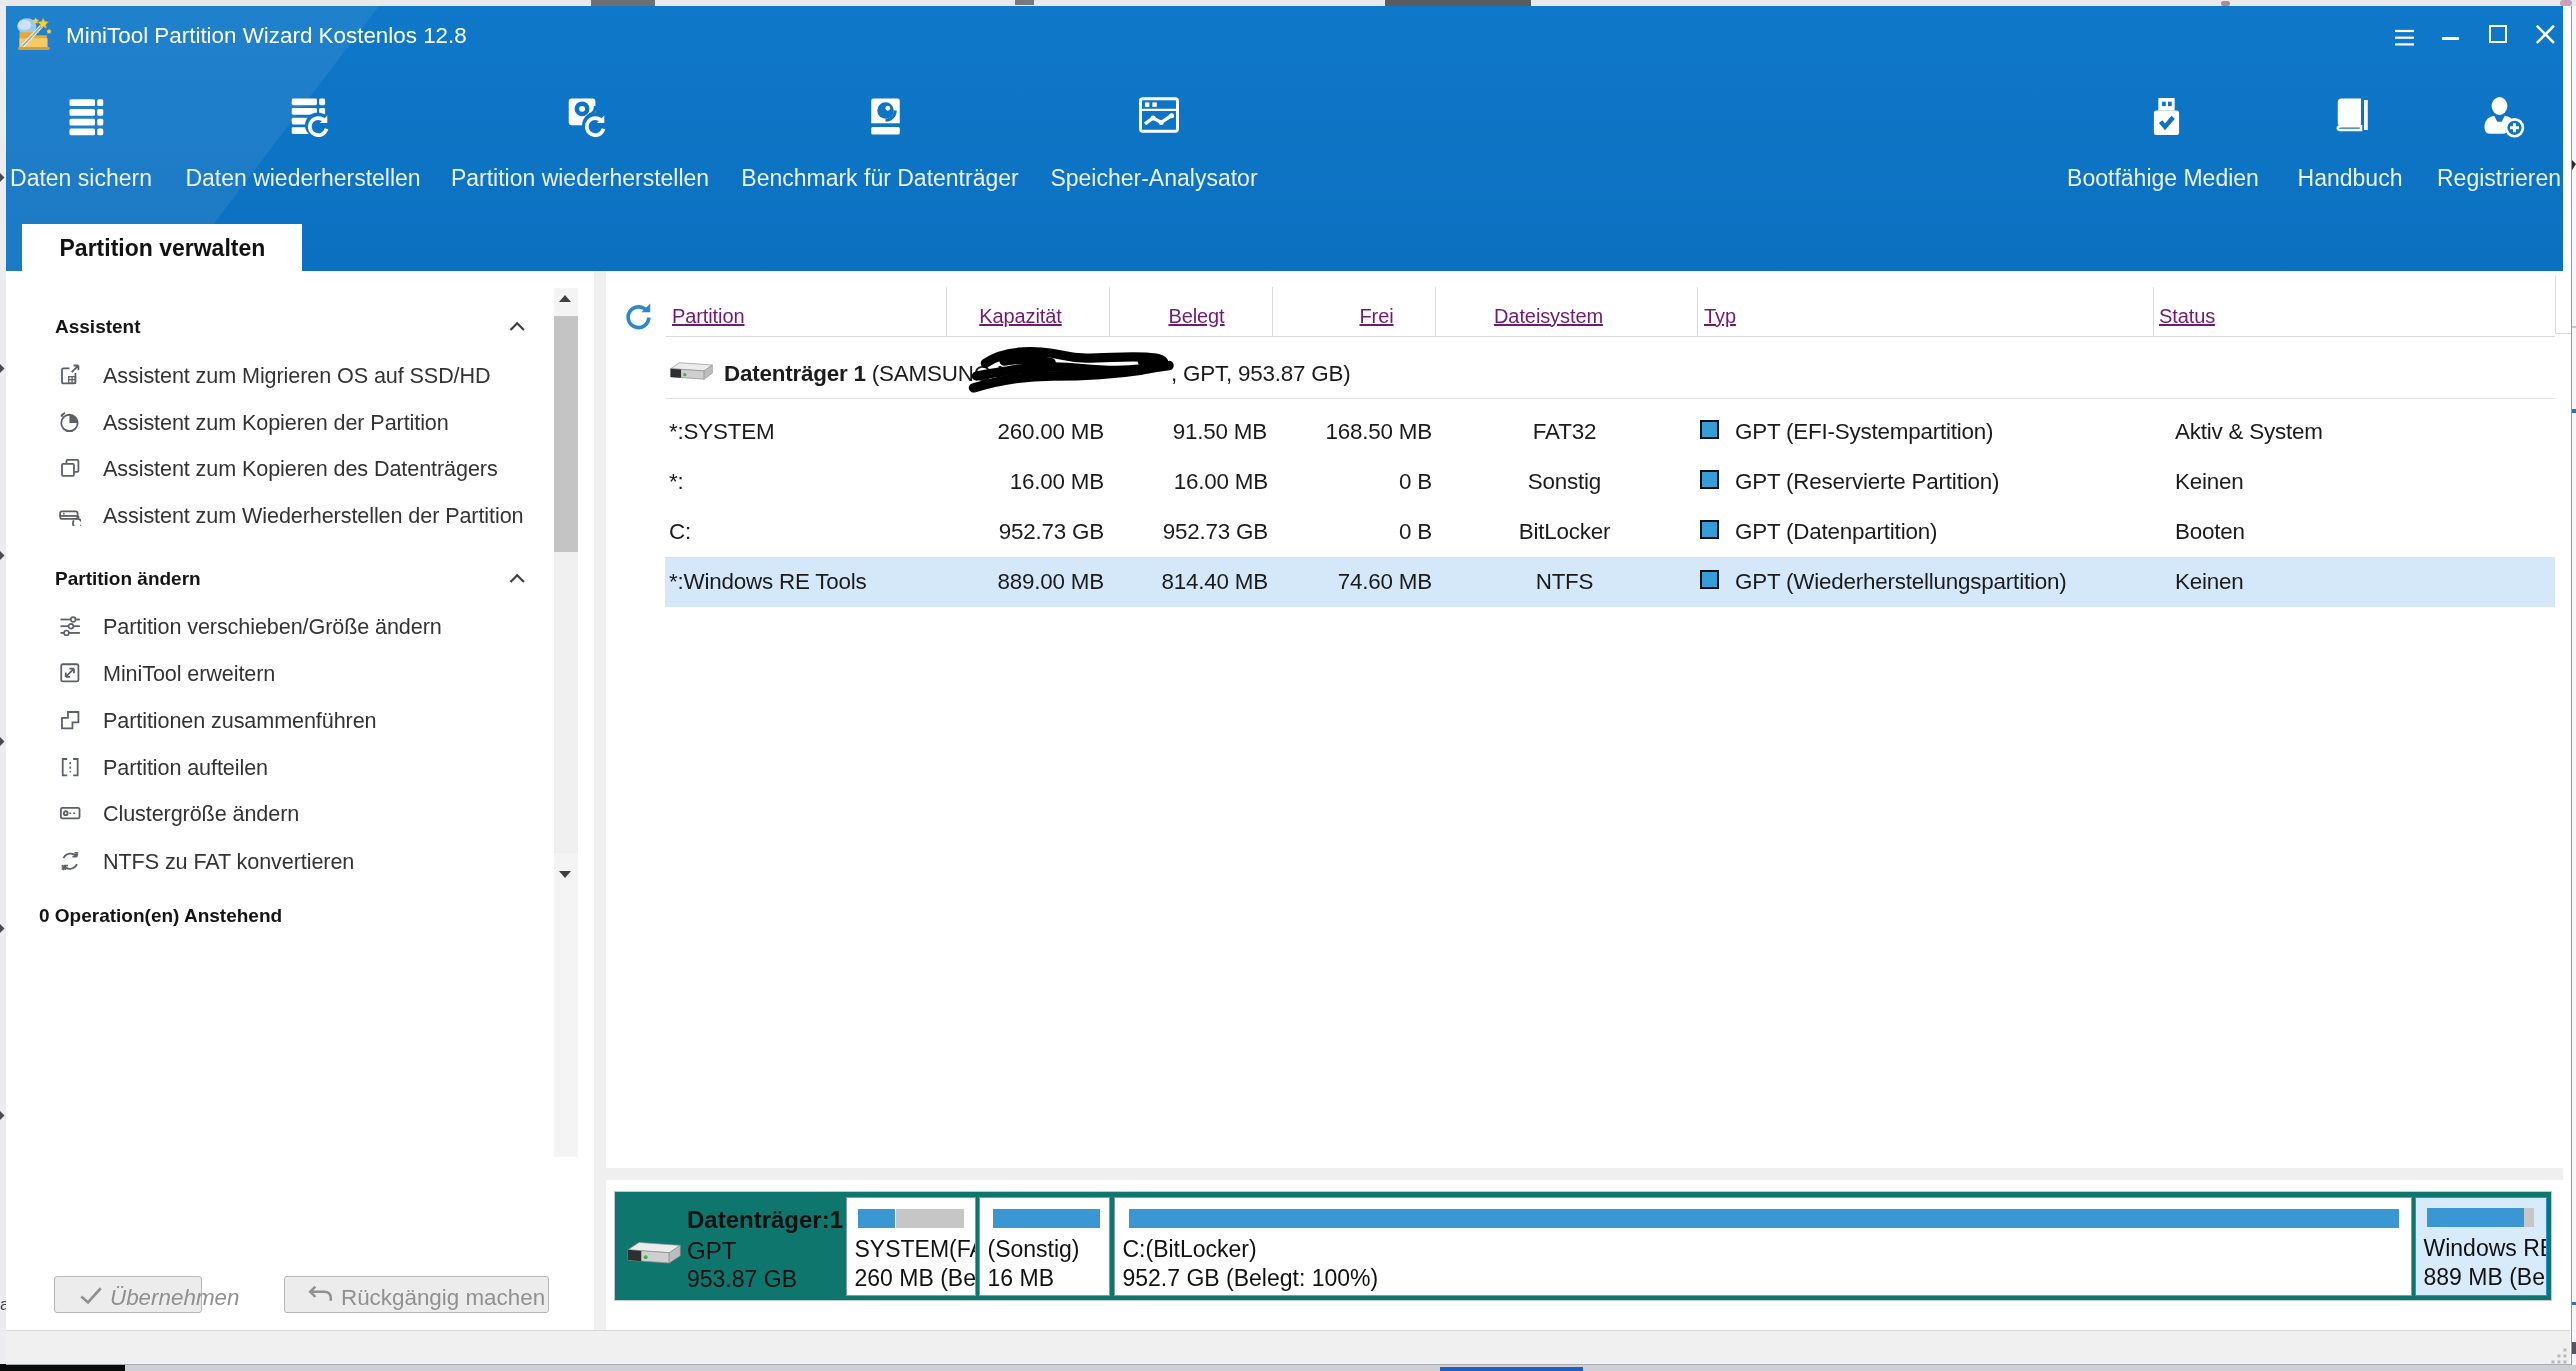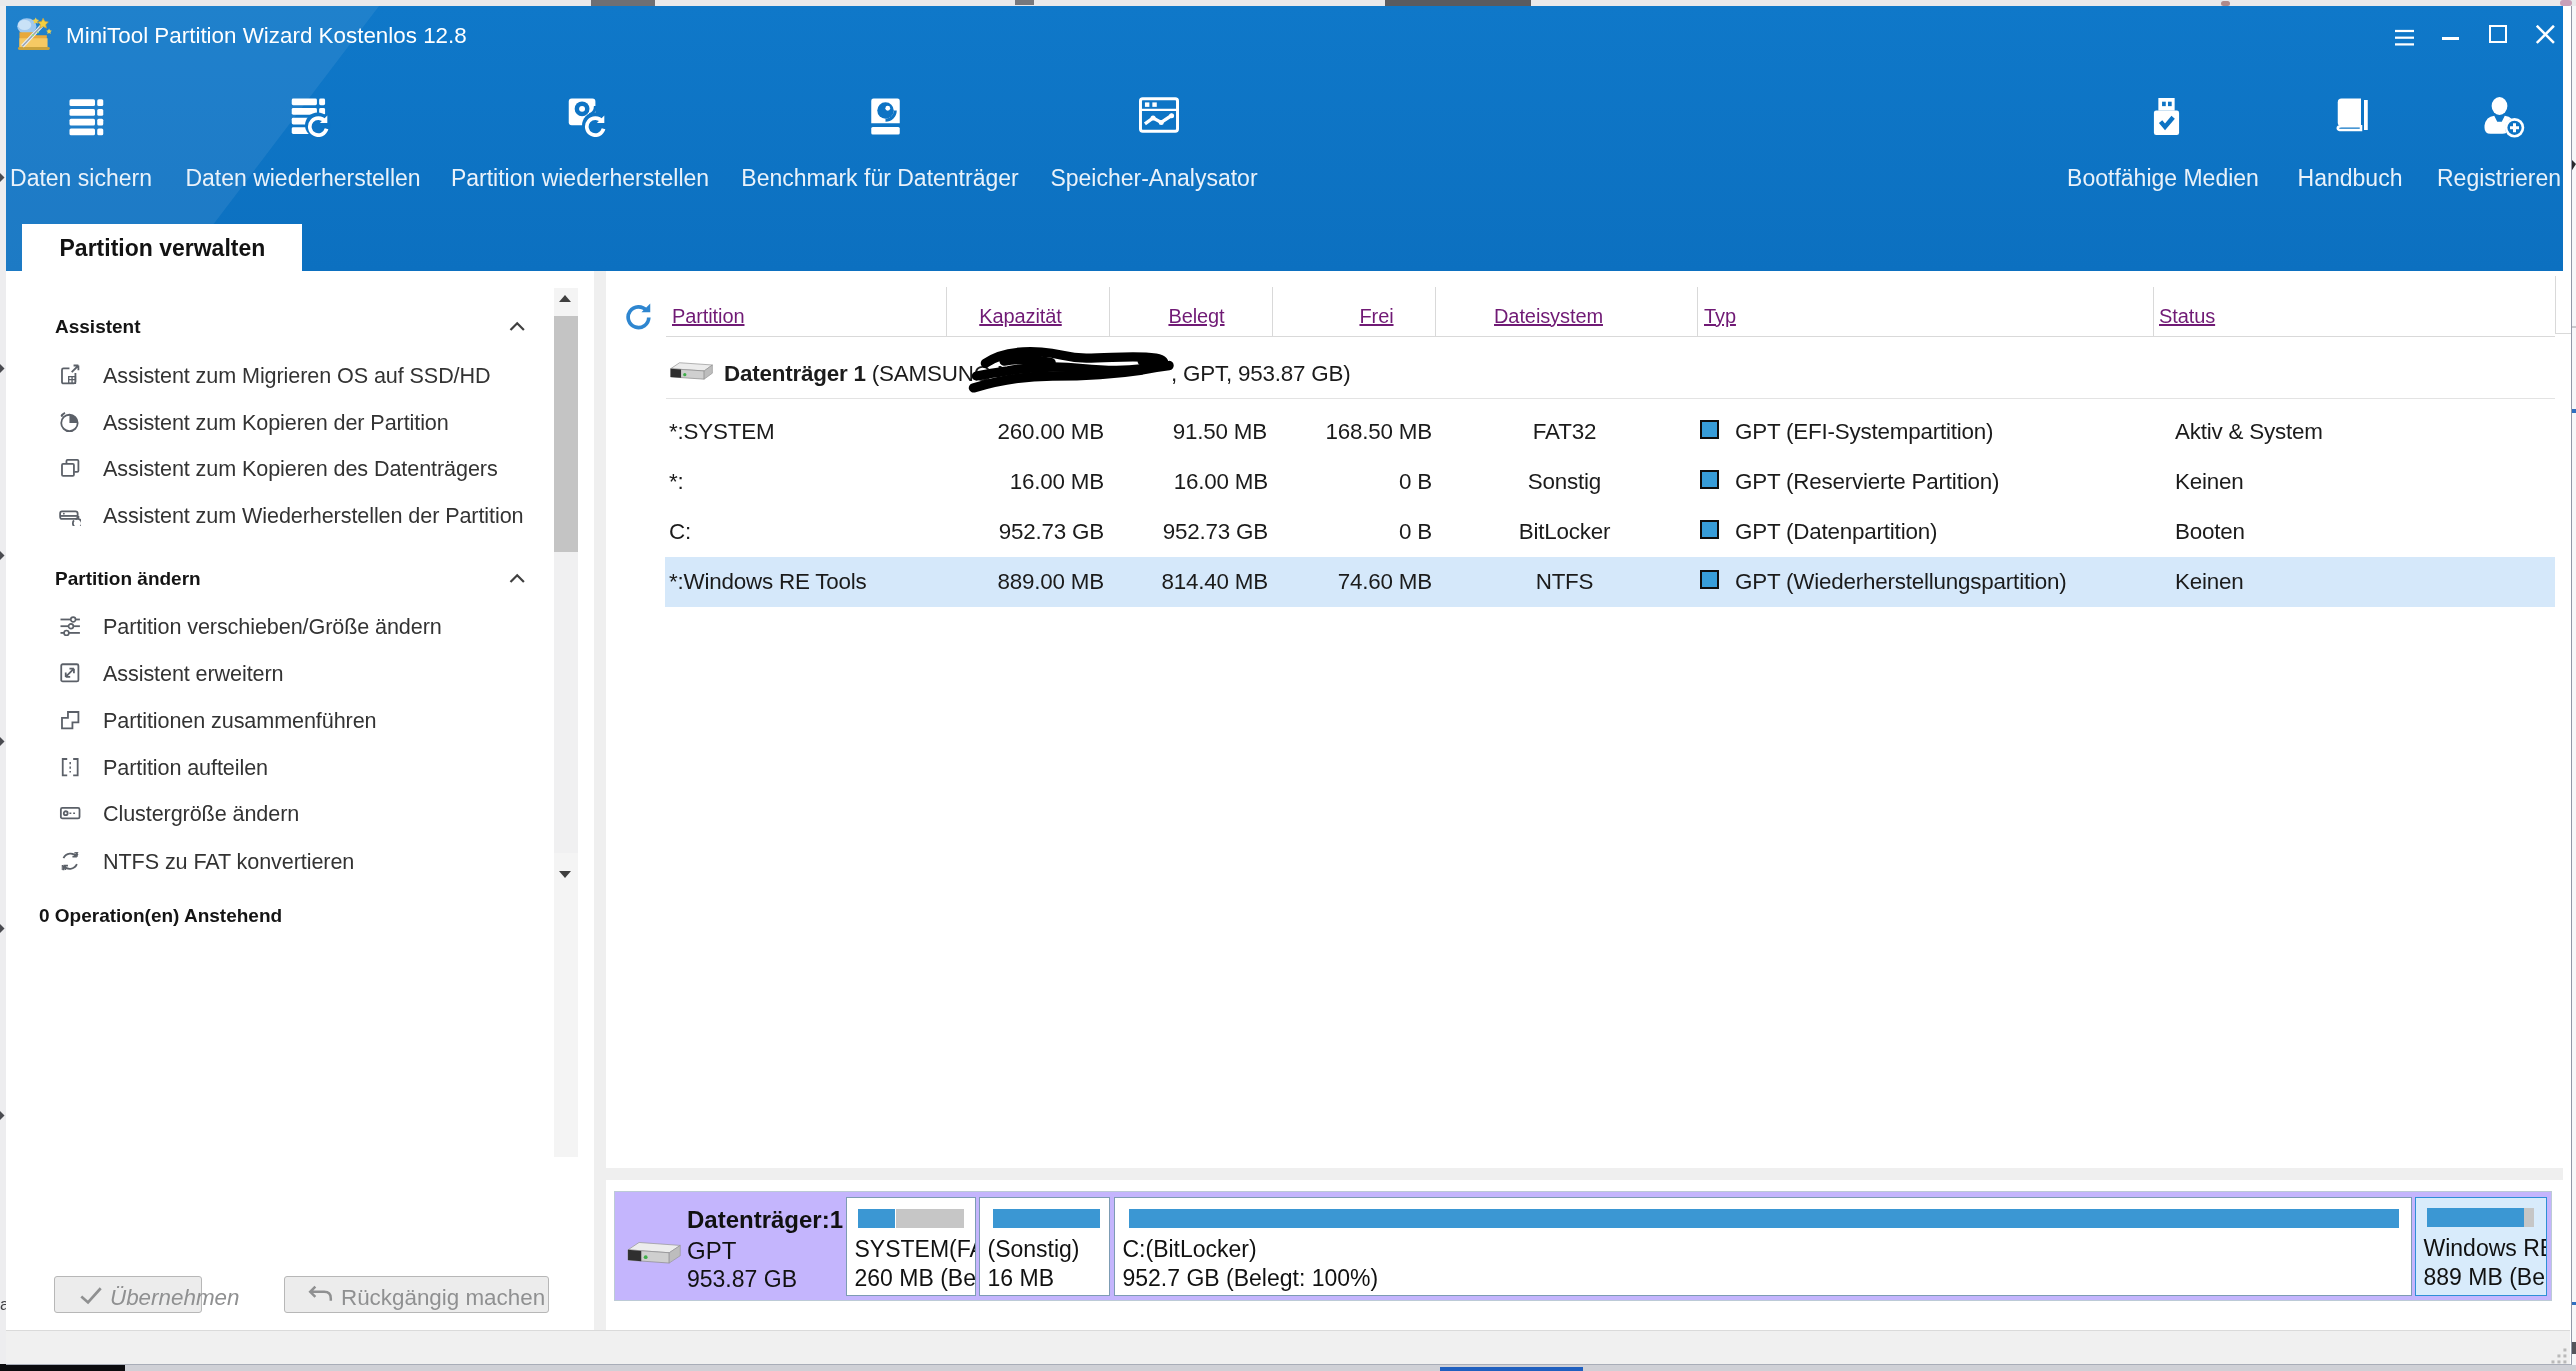--- a/index.html
+++ b/index.html
@@ -15,21 +15,21 @@
 .item { position:absolute; left:97px; font-size:21.6px; line-height:21.6px; letter-spacing:-0.1px; color:#333; white-space:nowrap;}
 .sicon { position:absolute; left:53px; }
 .caret { position:absolute; left:503px; }
 #main { position:absolute; left:600px; top:265px; width:1957px; height:1059px; background:#ffffff; }
 .colsep { position:absolute; top:16.4px; height:49px; width:0.7px; background:#d9d9d9; }
 .hdr { position:absolute; font-size:20px; line-height:22.4px; letter-spacing:-0.1px; color:#701a75; white-space:nowrap;text-decoration:underline;}
 .cell { position:absolute; font-size:22.4px; line-height:22.4px; letter-spacing:-0.2px; color:#1b1b1b; white-space:nowrap;}
 .num { text-align:right; }
 .ctr { text-align:center; }
 .swatch { position:absolute; width:19.4px; height:19.4px; background:#379dd9; border:2.2px solid #0e0e0e; }
-#panel { position:absolute; left:608px; top:1185px; width:1938px; height:110px; background:#c4b5fd; border:0.7px solid #bccad6; }
+#panel { position:absolute; left:608px; top:1185px; width:1938px; height:110px; background:#0f766e; border:0.7px solid #bccad6; }
 .pbox { position:absolute; top:5.2px; height:99px; background:#ffffff; border:0.7px solid #7d9cb4; overflow:hidden; }
 .pbar { position:absolute; top:10.5px; height:19.4px; background:#3b97d3; }
 .pt1 { position:absolute; left:7.5px; top:40px; font-size:23px; line-height:23px; color:#111; white-space:nowrap; }
 .pt2 { position:absolute; left:7.5px; top:69px; font-size:23px; line-height:23px; color:#111; white-space:nowrap; }
 .btn { position:absolute; top:1270px; height:37px; background:#ececec; border:0.7px solid #b7b7b7; border-radius:3px; color:#8f9091; font-size:22.4px; white-space:nowrap; }
 #statusbar { position:absolute; left:0; top:1324px; width:2564px; height:34px; background:#f0f0f0; border-top:0.7px solid #dadada; }
 </style></head>
 <body>
 <div id="stage">
 <div class="abs" style="left:0;top:0;width:2576px;height:7.5px;background:#e9e9eb;"></div>
@@ -212,21 +212,21 @@
               <line x1="2" y1="6" x2="28" y2="6"></line>
               <line x1="2" y1="15" x2="28" y2="15"></line>
               <line x1="2" y1="24" x2="28" y2="24"></line>
             </g>
             <g fill="#ffffff" stroke="#5b6068" stroke-width="2.2">
               <circle cx="19" cy="6" r="3.2"></circle>
               <circle cx="16" cy="15" r="3.2"></circle>
               <circle cx="10" cy="24" r="3.2"></circle>
             </g>
           </svg></div>
-<div class="item" style="top:392px;">Assistent erweitern</div>
+<div class="item" style="top:392px;">MiniTool erweitern</div>
 <div class="sicon" style="top:391px;"><svg width="22.4" height="22.4" viewBox="0 0 30 30">
             <rect x="3" y="3" width="23" height="23" rx="2" stroke="#5b6068" stroke-width="2.4" fill="none"></rect>
             <path d="M9 20 L20 9 M20 9 h-6 M20 9 v6 M9 20 h6 M9 20 v-6" stroke="#5b6068" stroke-width="2.4" fill="none"></path>
           </svg></div>
 <div class="item" style="top:439px;">Partitionen zusammenführen</div>
 <div class="sicon" style="top:438px;"><svg width="22.4" height="22.4" viewBox="0 0 30 30">
             <path d="M4 12 h8 v-8 h14 v14 h-8 v8 h-14 Z" stroke="#5b6068" stroke-width="2.4" fill="none"></path>
           </svg></div>
 <div class="item" style="top:486px;">Partition aufteilen</div>
 <div class="sicon" style="top:485px;"><svg width="22.4" height="22.4" viewBox="0 0 30 30">

